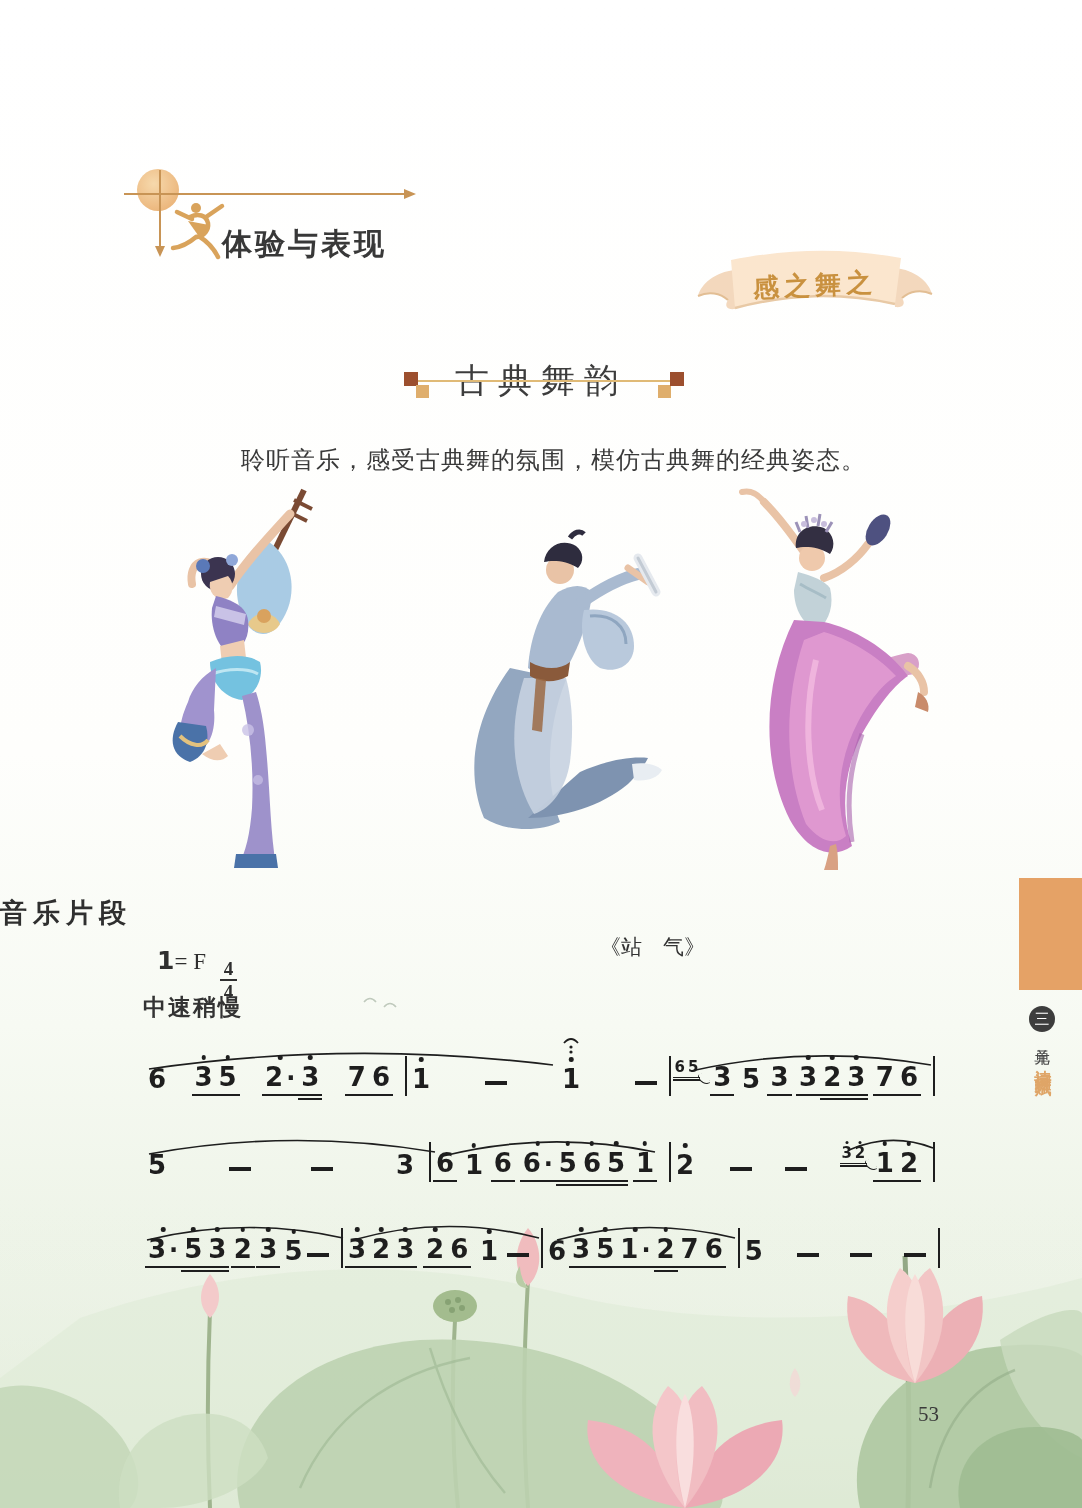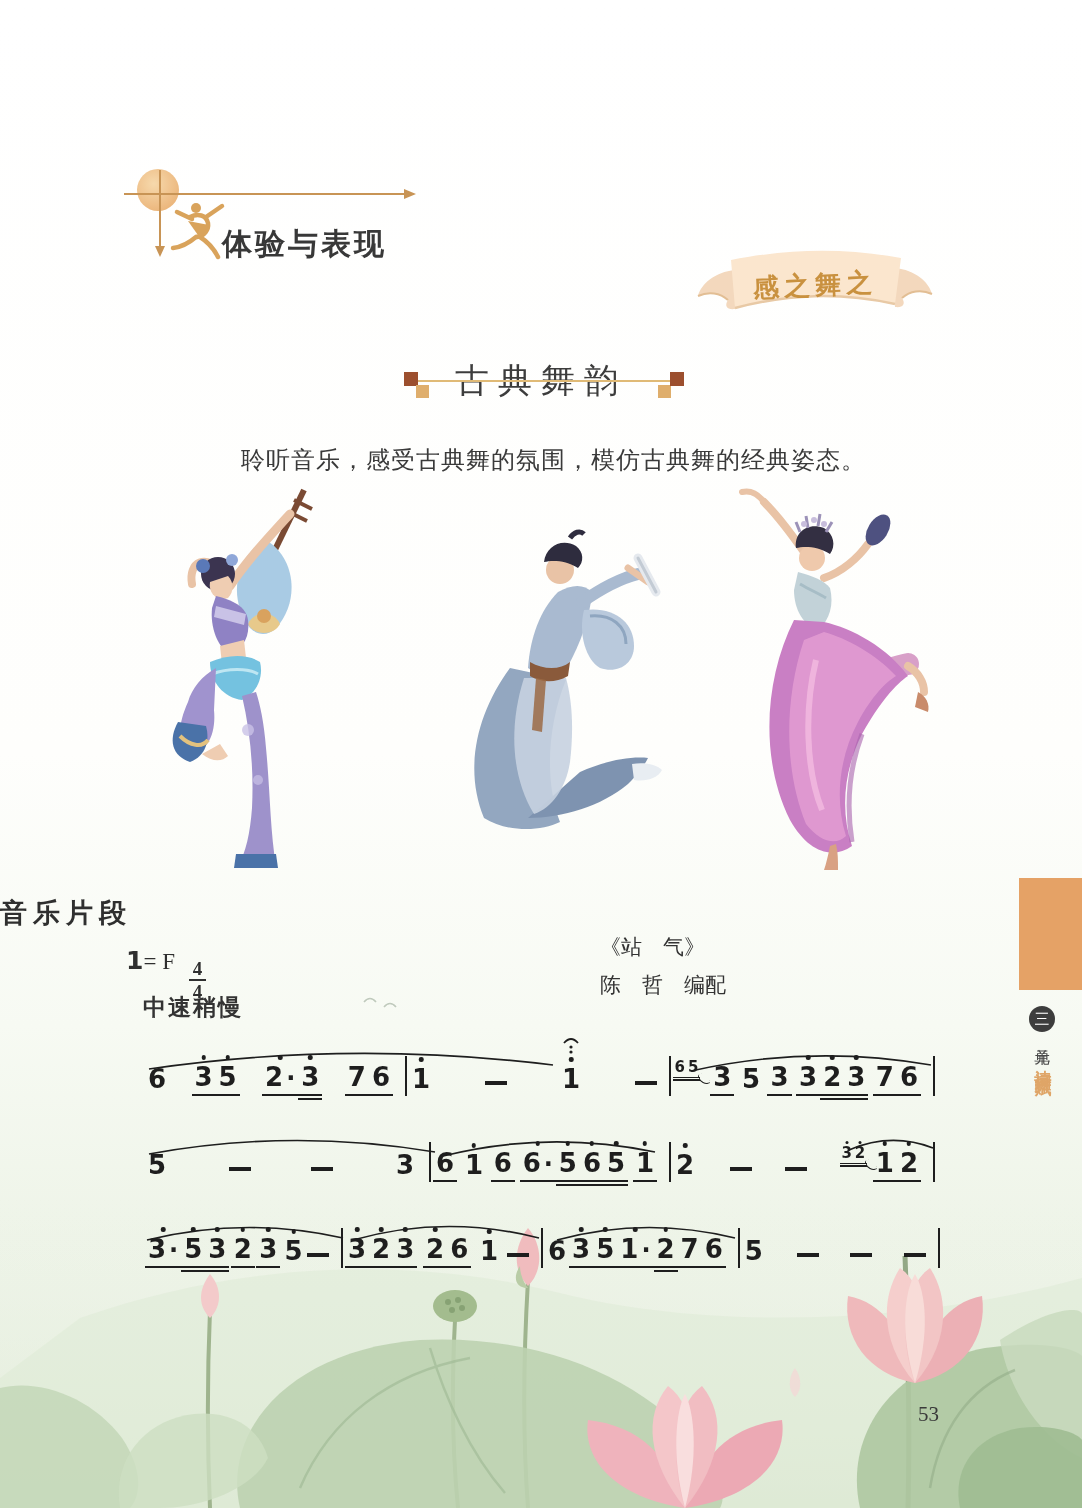--- a/index.html
+++ b/index.html
@@ -22,21 +22,21 @@
   .sq-dark{width:14px;height:14px;background:#9C4F2E;}
   .sq-tan{width:13px;height:13px;background:#DFAE6C;}
   
   .intro{position:absolute;left:143px;top:420px;width:780px;font-size:24px;color:#3A3A3A;
     text-indent:1.7em;letter-spacing:1px;text-align:center;}
   
   .music-heading{position:absolute;left:0;top:868px;width:100%;text-align:left;
     font-family:"Liberation Sans",sans-serif;font-weight:700;font-size:27px;color:#2F2F2F;letter-spacing:6px;}
   .credits{position:absolute;left:600px;top:928px;width:360px;
     font-size:21px;color:#333;line-height:38px;}
-  .keyline{position:absolute;left:126px;top:946px;color:#2F2F2F;}
+  .keyline{position:absolute;left:157px;top:946px;color:#2F2F2F;}
   .keynum{font-family:"DejaVu Sans",sans-serif;font-weight:700;font-size:25px;}
   .keyeq{font-size:23px;}
   .timesig{display:inline-flex;flex-direction:column;align-items:center;margin-left:10px;vertical-align:-6px;}
   .timesig .tsn{font-weight:700;font-size:19px;line-height:1.02;}
   .tsline{width:17px;height:0;border-top:2px solid #2F2F2F;margin:1px 0;}
   .tempo{position:absolute;left:143px;top:992px;font-size:23px;color:#333;letter-spacing:2px;font-weight:bold;}
 
   
   .notation{position:absolute;left:143px;top:1012px;width:800px;z-index:3;}
   .mline{position:relative;height:86px;}
@@ -207,21 +207,20 @@
       <path d="M104 180 C92 230 94 290 110 330" stroke="#F2BCE0" stroke-width="6" fill="none" opacity=".8"></path>
       <path d="M150 254 C138 286 134 324 140 362" stroke="#A963AE" stroke-width="5" fill="none" opacity=".6"></path>
       <path d="M118 366 C116 376 114 384 112 390 L126 390 C126 380 126 372 124 364 Z" fill="#D9A183"></path>
     </svg>
   </figure>
 
   <h3 class="music-heading">音乐片段</h3>
 
   <div class="credits">
     <div>《站　气》</div>
-    <div>陈　哲　编配</div>
   </div>
 
   <div class="keyline">
     <span class="keynum">1</span><span class="keyeq">= F</span>
     <span class="timesig">
       <span class="tsn">4</span>
       <span class="tsline"></span>
       <span class="tsn">4</span>
     </span>
   </div>

